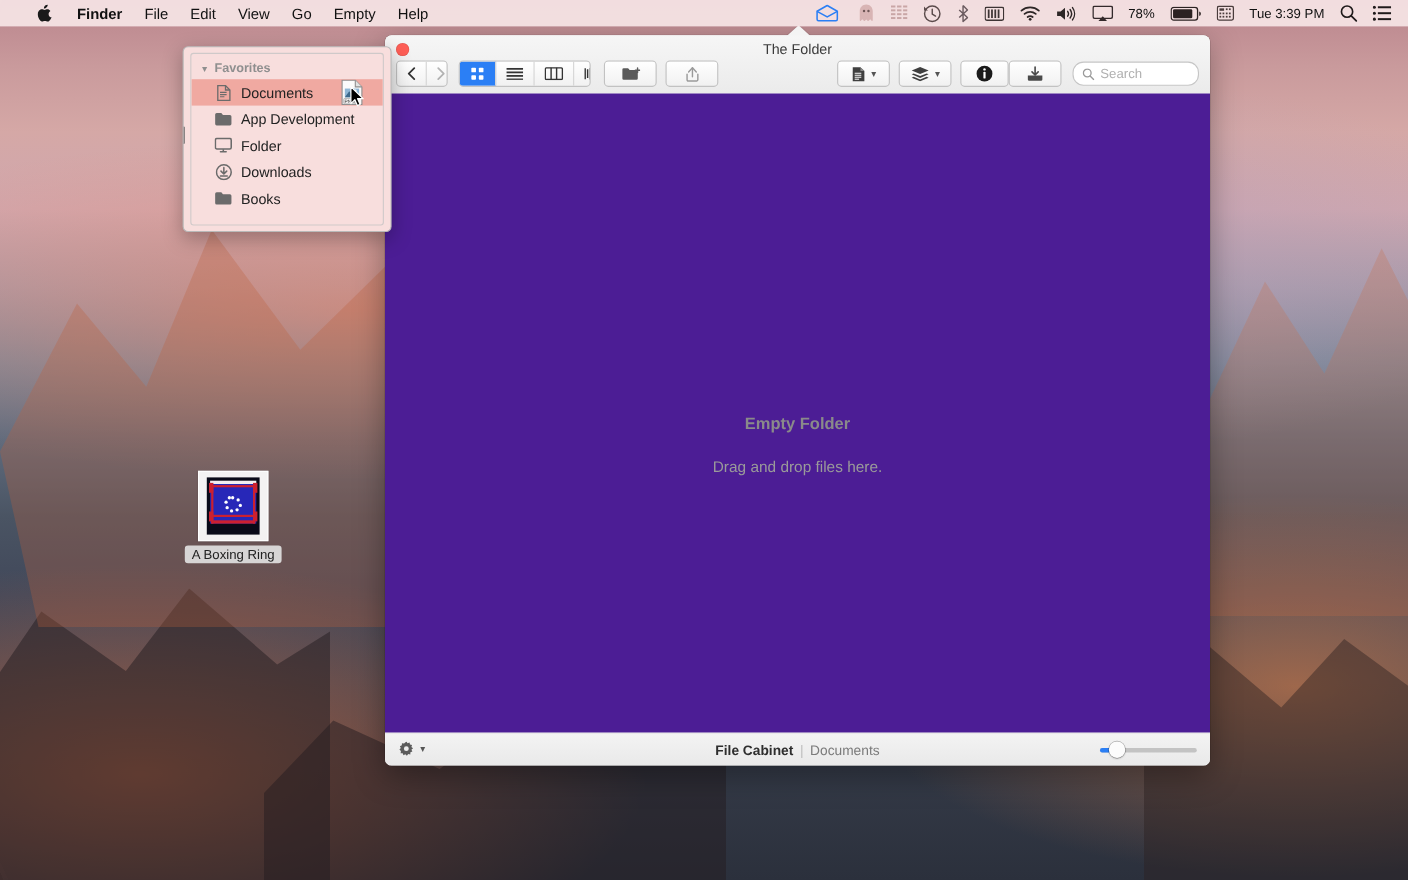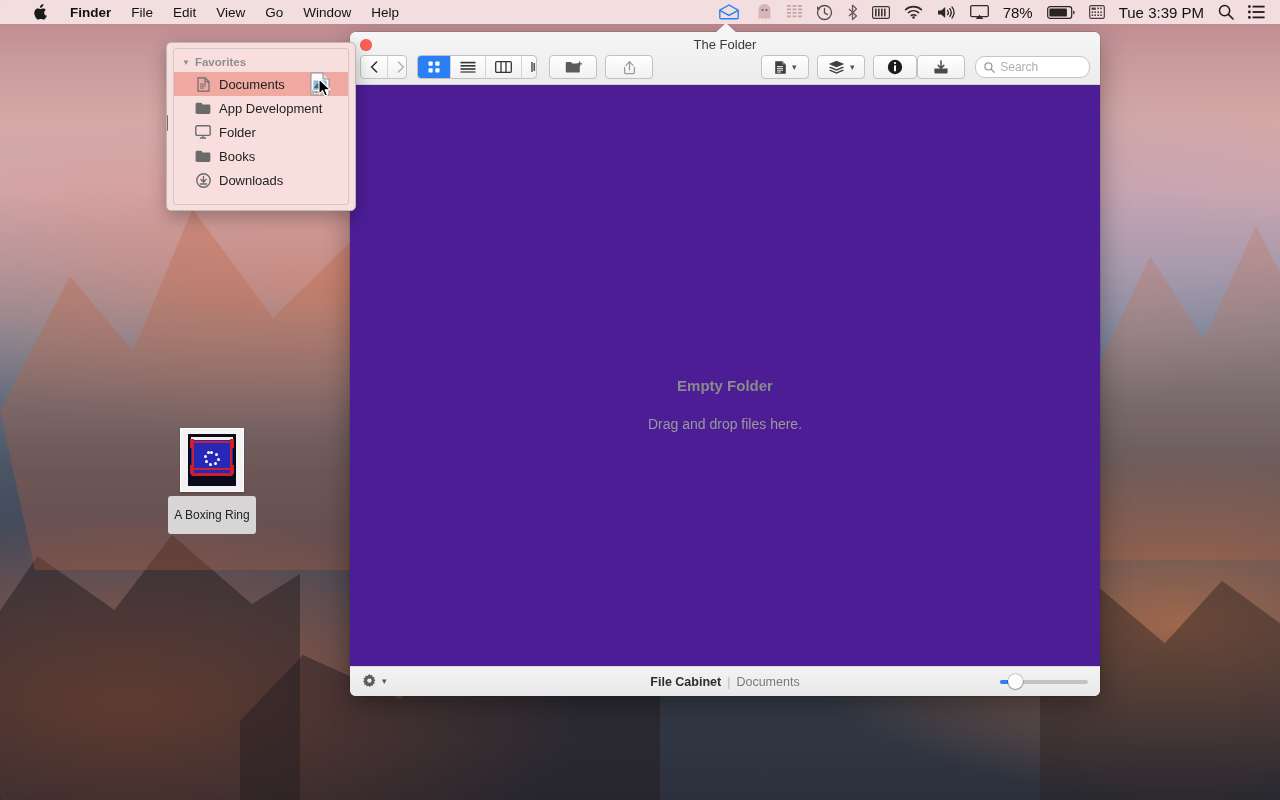--- a/index.html
+++ b/index.html
@@ -64,21 +64,21 @@
   #menubar-right {
     margin-left: auto; display: flex; align-items: center;
     height: 100%; padding-right: 8px; gap: 0px;
   }
   .status-item {
     height: 100%;
     display: flex; align-items: center; justify-content: center;
     padding: 0 7px;
     position: relative;
   }
-  .status-item.text { font-size: 15px; color: #111; }
+  .status-item.text { font-size: 12px; color: #111; }
   .status-item svg { display: block; }
 
   
   .status-item.active-popover { padding: 0 9px; }
 
   
   #finder {
     position: absolute;
     left: 350px; top: 32px;
     width: 750px; height: 664px;
@@ -310,21 +310,21 @@
   }
   .dot {
     position: absolute; width: 3px; height: 3px;
     background: #fff; border-radius: 50%;
   }
   #di-label {
     margin-top: 4px;
     font-size: 12px; color: #222;
     background: rgba(225,225,225,0.92);
     border-radius: 3px;
-    padding: 12px 6px;
+    padding: 1px 6px;
     white-space: nowrap;
   }
 </style>
 </head>
 <body>
 
 <div id="desktop">
   <div class="rock" style="left:-20px;top:520px;width:320px;height:300px;clip-path:polygon(0% 40%,18% 12%,42% 30%,60% 5%,85% 28%,100% 18%,100% 100%,0% 100%);"></div>
   <div class="rock" style="left:240px;top:600px;width:420px;height:220px;clip-path:polygon(0% 55%,15% 25%,38% 45%,58% 18%,80% 40%,100% 22%,100% 100%,0% 100%);background:rgba(35,28,32,0.5);"></div>
   <div class="rock" style="left:1040px;top:560px;width:260px;height:260px;clip-path:polygon(0% 35%,22% 10%,48% 32%,70% 8%,100% 30%,100% 100%,0% 100%);background:rgba(45,34,34,0.45);"></div>
@@ -337,21 +337,21 @@
     <div class="menu-item apple">
       <svg width="14" height="16" viewBox="0 0 14 16" aria-hidden="true">
         <path fill="#1a1a1a" d="M9.4 0c.1 1-.3 2-1 2.7-.6.7-1.6 1.2-2.5 1.1-.1-1 .4-2 1-2.6C7.5.5 8.6.1 9.4 0zM12.9 11.6c-.3.8-.5 1.1-.9 1.8-.6 1-1.5 2.2-2.6 2.2-1 0-1.2-.6-2.6-.6-1.3 0-1.6.6-2.6.6-1.1 0-1.9-1.1-2.5-2.1C.1 10.9-.3 7.6 1.2 5.9c.8-.9 1.8-1.4 2.8-1.4 1.1 0 1.7.6 2.6.6.9 0 1.4-.6 2.6-.6.9 0 1.9.5 2.6 1.4-2.3 1.3-1.9 4.6.1 5.7z"></path>
       </svg>
     </div>
     <div class="menu-item bold">Finder</div>
     <div class="menu-item">File</div>
     <div class="menu-item">Edit</div>
     <div class="menu-item">View</div>
     <div class="menu-item">Go</div>
-    <div class="menu-item">Window</div>
+    <div class="menu-item">Empty</div>
     <div class="menu-item">Help</div>
   </div>
 
   <div id="menubar-right">
 
     <div class="status-item active-popover">
       <svg width="22" height="16" viewBox="0 0 22 16">
         <path fill="none" stroke="#2b7ff5" stroke-width="1.4" d="M1.8 6.2 11 1l9.2 5.2v7.3a1.3 1.3 0 0 1-1.3 1.3H3.1a1.3 1.3 0 0 1-1.3-1.3z"></path>
         <path fill="none" stroke="#2b7ff5" stroke-width="1.4" d="M1.8 6.4 11 11.4l9.2-5"></path>
       </svg>
@@ -686,36 +686,36 @@
           <rect x="0.8" y="0.8" width="14.4" height="9.6" rx="1.4" fill="none" stroke="#6b6b6b" stroke-width="1.4"></rect>
           <path d="M5.4 13h5.2" stroke="#6b6b6b" stroke-width="1.4" stroke-linecap="round"></path>
           <path d="M8 10.6v2.2" stroke="#6b6b6b" stroke-width="1.4"></path>
         </svg>
       </span>
       <span>Folder</span>
     </div>
 
     <div class="sb-row">
       <span class="ic">
-        <svg width="16" height="13" viewBox="0 0 16 13">
-          <path d="M0.6 2.2A1.4 1.4 0 0 1 2 0.8h4.2l1.5 1.8H14a1.4 1.4 0 0 1 1.4 1.4v6.6A1.4 1.4 0 0 1 14 12H2a1.4 1.4 0 0 1-1.4-1.4z" fill="#6b6b6b"></path>
-        </svg>
-      </span>
-      <span>Books</span>
-    </div>
-
-    <div class="sb-row">
-      <span class="ic">
         <svg width="15" height="15" viewBox="0 0 15 15">
           <circle cx="7.5" cy="7.5" r="6.7" fill="none" stroke="#6b6b6b" stroke-width="1.4"></circle>
           <path d="M7.5 3.4v5.2M4.9 6.6 7.5 9.2l2.6-2.6" fill="none" stroke="#6b6b6b" stroke-width="1.4" stroke-linecap="round" stroke-linejoin="round"></path>
           <path d="M4.4 11h6.2" stroke="#6b6b6b" stroke-width="1.4" stroke-linecap="round"></path>
         </svg>
       </span>
       <span>Downloads</span>
+    </div>
+
+    <div class="sb-row">
+      <span class="ic">
+        <svg width="16" height="13" viewBox="0 0 16 13">
+          <path d="M0.6 2.2A1.4 1.4 0 0 1 2 0.8h4.2l1.5 1.8H14a1.4 1.4 0 0 1 1.4 1.4v6.6A1.4 1.4 0 0 1 14 12H2a1.4 1.4 0 0 1-1.4-1.4z" fill="#6b6b6b"></path>
+        </svg>
+      </span>
+      <span>Books</span>
     </div>
   </div>
 </div>
 
 <div id="drag-ghost">
   <svg width="20" height="24" viewBox="0 0 20 24">
     <path d="M1 1h12l6 6v16H1z" fill="#fbfbfb" stroke="#8e8e8e" stroke-width="1"></path>
     <path d="M13 1v6h6" fill="#e2e2e2" stroke="#8e8e8e" stroke-width="1"></path>
     <rect x="3.5" y="8.5" width="13" height="8" fill="#8fb7d6"></rect>
     <path d="M3.5 16.5 7.5 11l3.2 4 2.2-2.6 3.6 4.1z" fill="#3d6a8c"></path>

